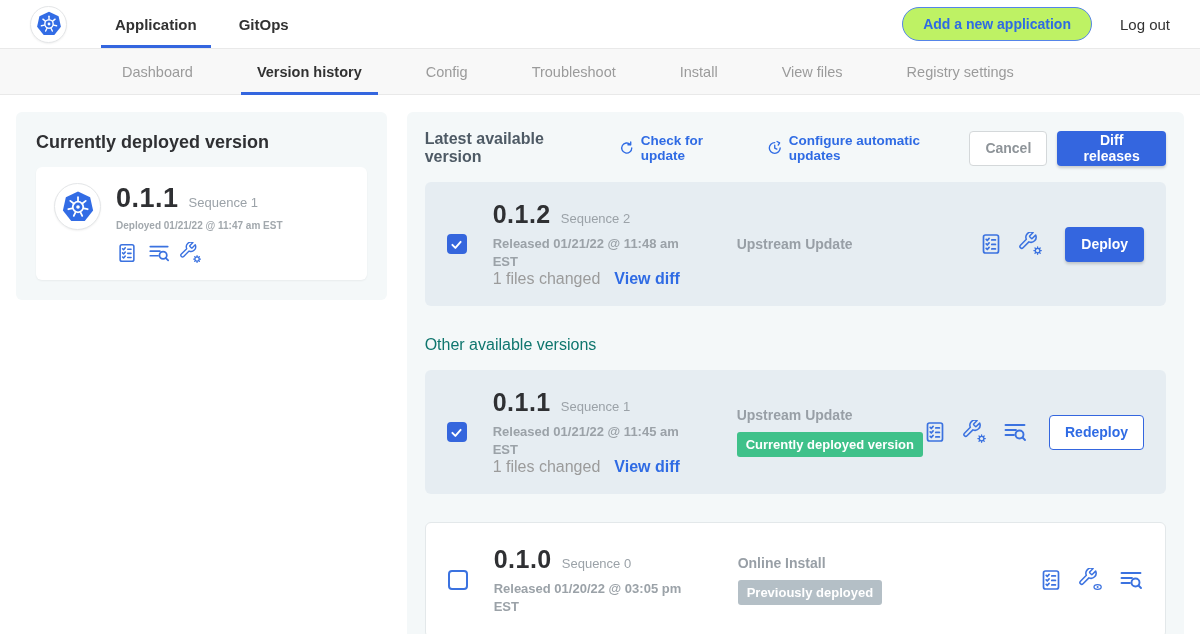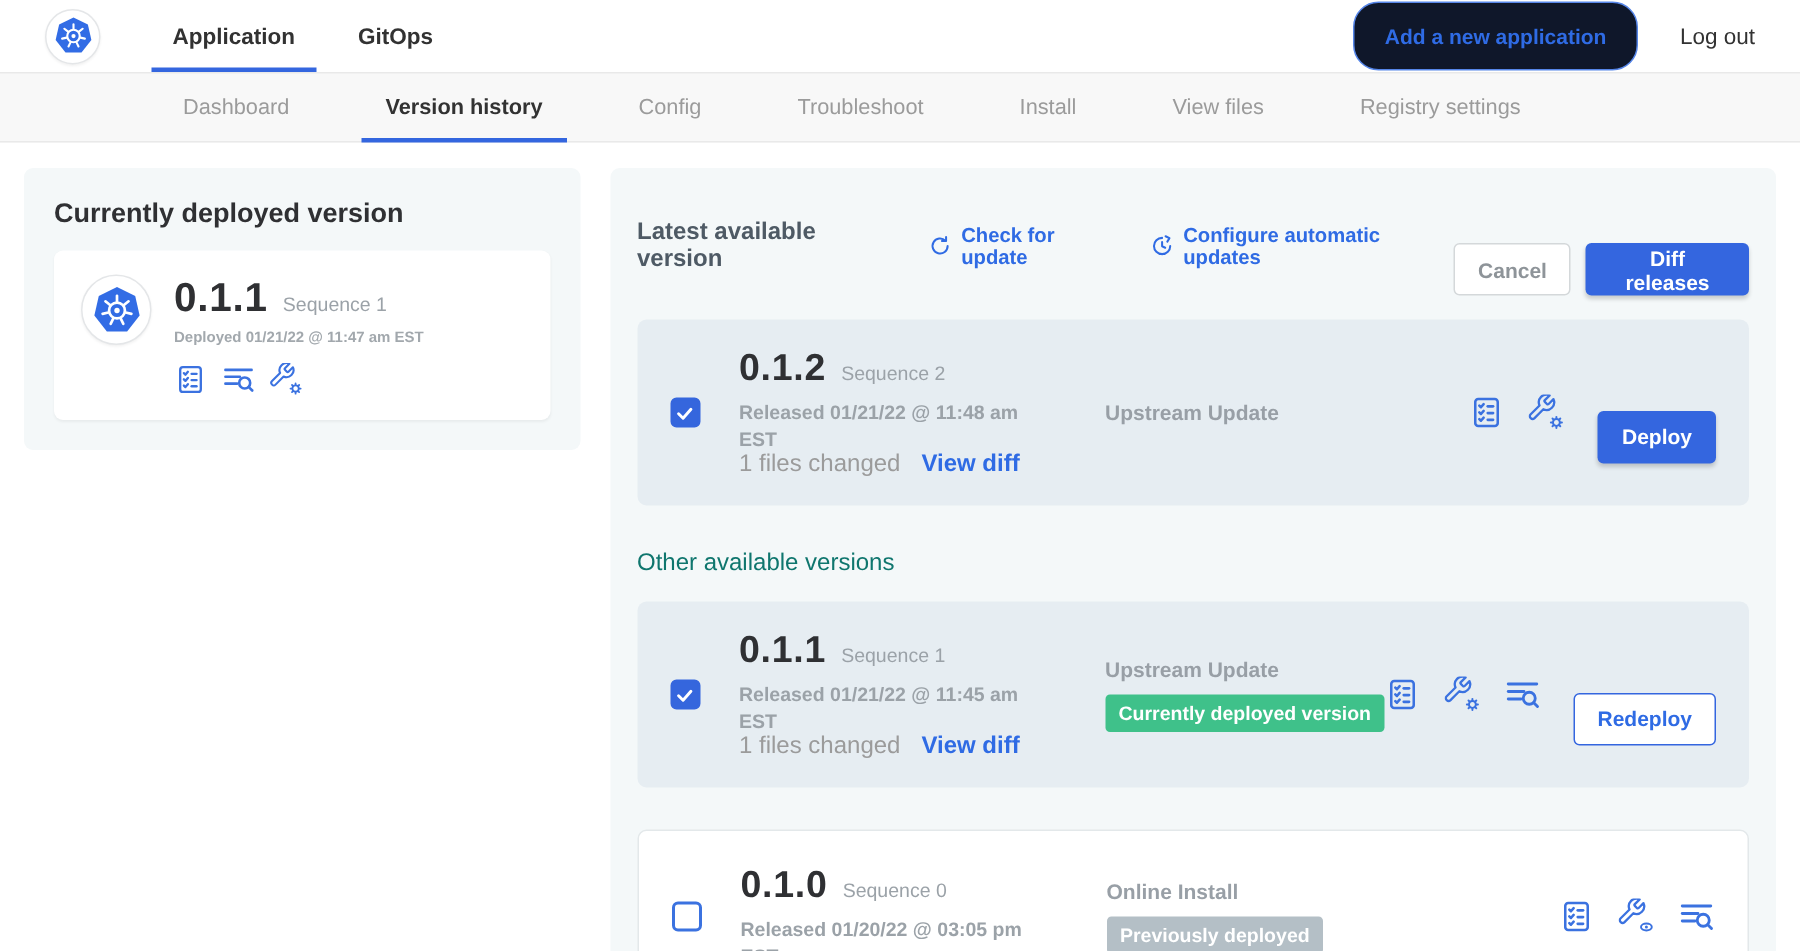--- a/index.html
+++ b/index.html
@@ -12,21 +12,21 @@
   .logo-circle { width: 37px; height: 37px; border-radius: 50%; background: #fff;
     border: 1px solid #e4e6e8; display: flex; align-items: center; justify-content: center;
     box-shadow: 0 1px 2px rgba(0,0,0,.06); }
   .top-tabs { display: flex; height: 48px; margin-left: 34px; }
   .top-tab { display: flex; align-items: center; padding: 0 14px; font-size: 15px;
     font-weight: 700; color: #323232; cursor: pointer; position: relative; }
   .top-tab.active::after { content: ""; position: absolute; left: 0; right: 0; bottom: 0;
     height: 3px; background: #3466df; }
   .top-tab + .top-tab { margin-left: 14px; }
   .topnav-spacer { flex: 1; }
-  .add-app-btn { height: 46px; padding: 0 20px; border-radius: 17px; background: #0f172a;
+  .add-app-btn { height: 34px; padding: 0 20px; border-radius: 17px; background: #bef264;
     border: 1px solid #5585e8; color: #2f6be4; font-size: 14px; font-weight: 700; cursor: pointer;
     font-family: inherit; }
   .logout { margin: 0 30px 0 28px; font-size: 15px; color: #323232; cursor: pointer; }
 
   
   .subnav { height: 47px; background: #f8f8f8; border-top: 1px solid #e9e9e9;
     border-bottom: 1px solid #e9e9e9; display: flex; padding-left: 120px; }
   .subnav-item { display: flex; align-items: center; padding: 0 2px; margin-right: 60px;
     font-size: 14.5px; color: #9b9b9b; cursor: pointer; position: relative; white-space: nowrap; }
   .subnav-item.active { color: #323232; font-weight: 700; }
@@ -49,21 +49,21 @@
   .icon-row svg, .row-icons svg { cursor: pointer; }
 
   
   .right-panel { flex: 1; padding: 18px; }
   .latest-header { display: flex; align-items: center; }
   .latest-title { font-size: 16px; font-weight: 700; color: #4e5a65; }
   .hdr-link { display: flex; align-items: center; gap: 6px; color: #2f6be4; font-size: 13.5px;
     font-weight: 700; margin-left: 20px; cursor: pointer; }
   .hdr-actions { margin-left: auto; display: flex; gap: 10px; }
   .btn { height: 35px; border-radius: 4px; font-size: 14px; font-weight: 700; cursor: pointer;
-    border: none; font-family: inherit; margin-top: 32px; }
+    border: none; font-family: inherit; }
   .btn-cancel { background: #fff; border: 1px solid #d4d8da; color: #8e9499; padding: 0 15px; }
   .btn-primary { background: #3466df; color: #fff; padding: 0 16px;
     box-shadow: 0 2px 3px rgba(0,0,0,.18); }
   .btn-outline { background: #fff; border: 1px solid #3466df; color: #2f6be4; padding: 0 15px; }
 
   .version-row { display: flex; align-items: center; background: #e6edf2; border-radius: 6px;
     padding: 18px 22px; margin-top: 16px; }
   .version-row.plain { background: #fff; border: 1px solid #e3e8ea; padding: 22px; }
   .checkbox { width: 20px; height: 20px; border: 2px solid #3b72e0; border-radius: 4px;
     background: #fff; flex: none; margin-right: 26px; cursor: pointer; display: flex;

